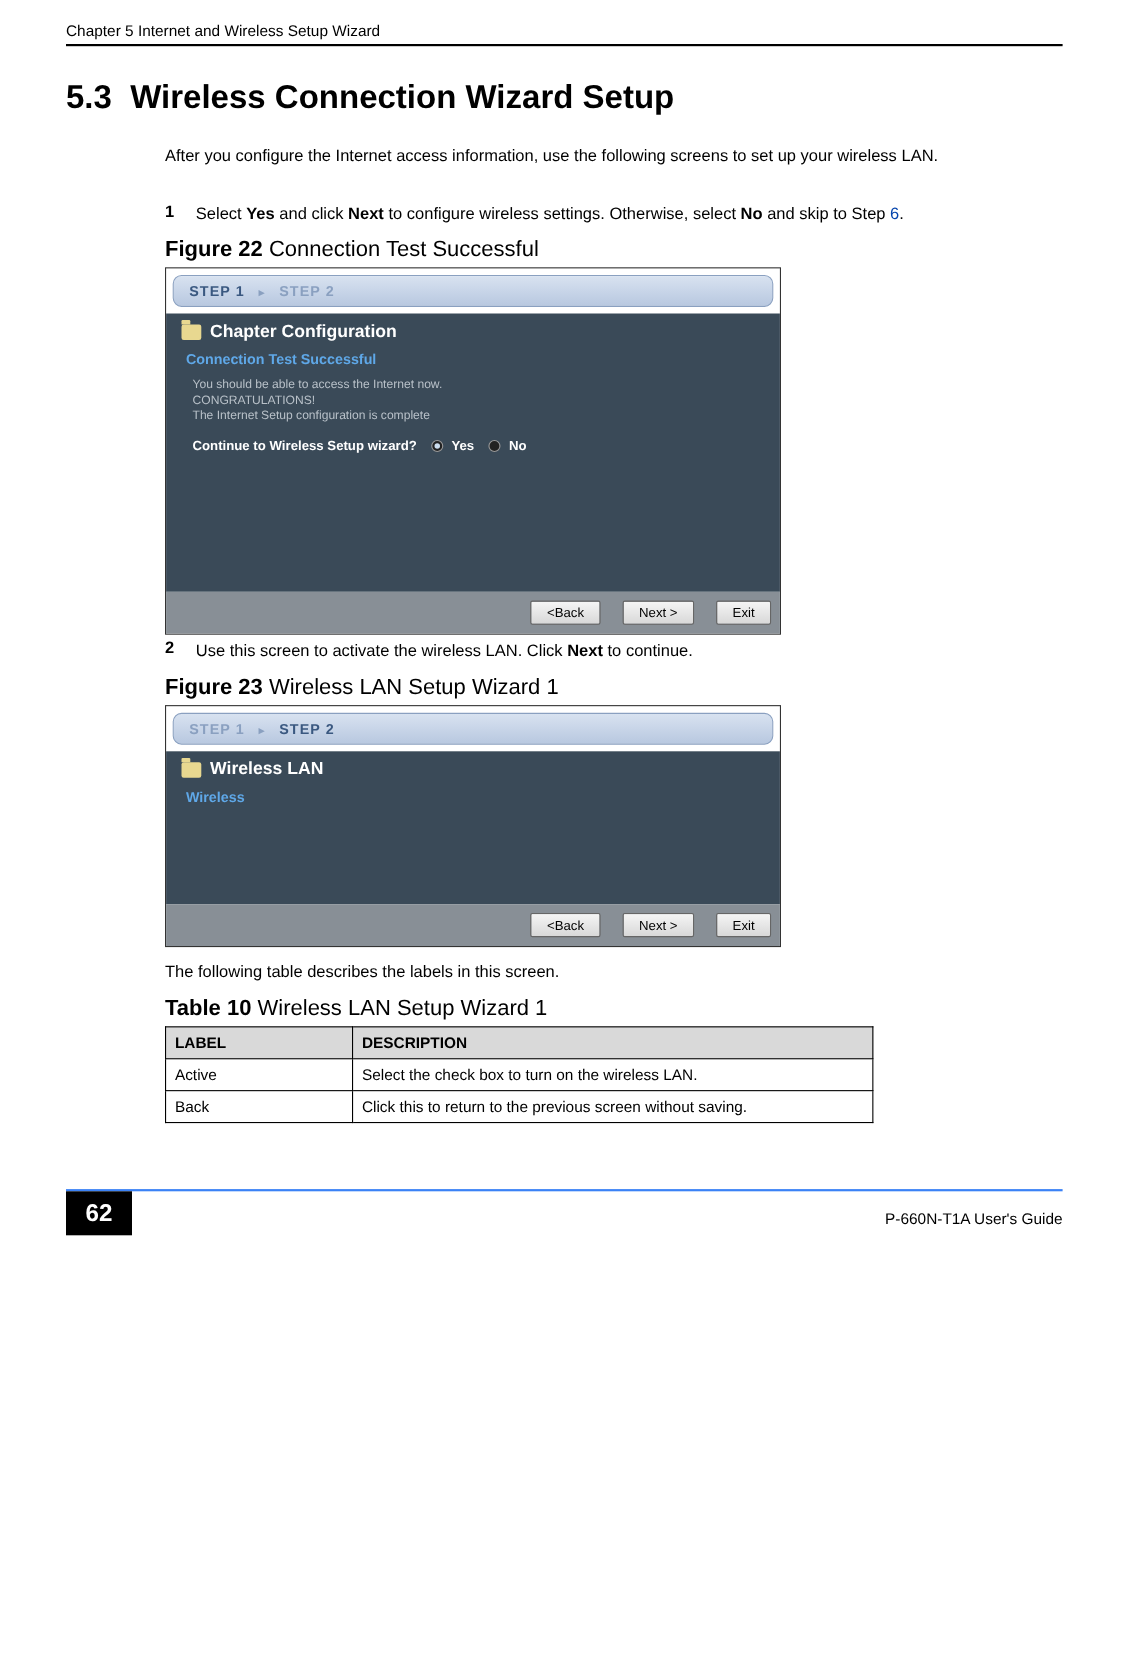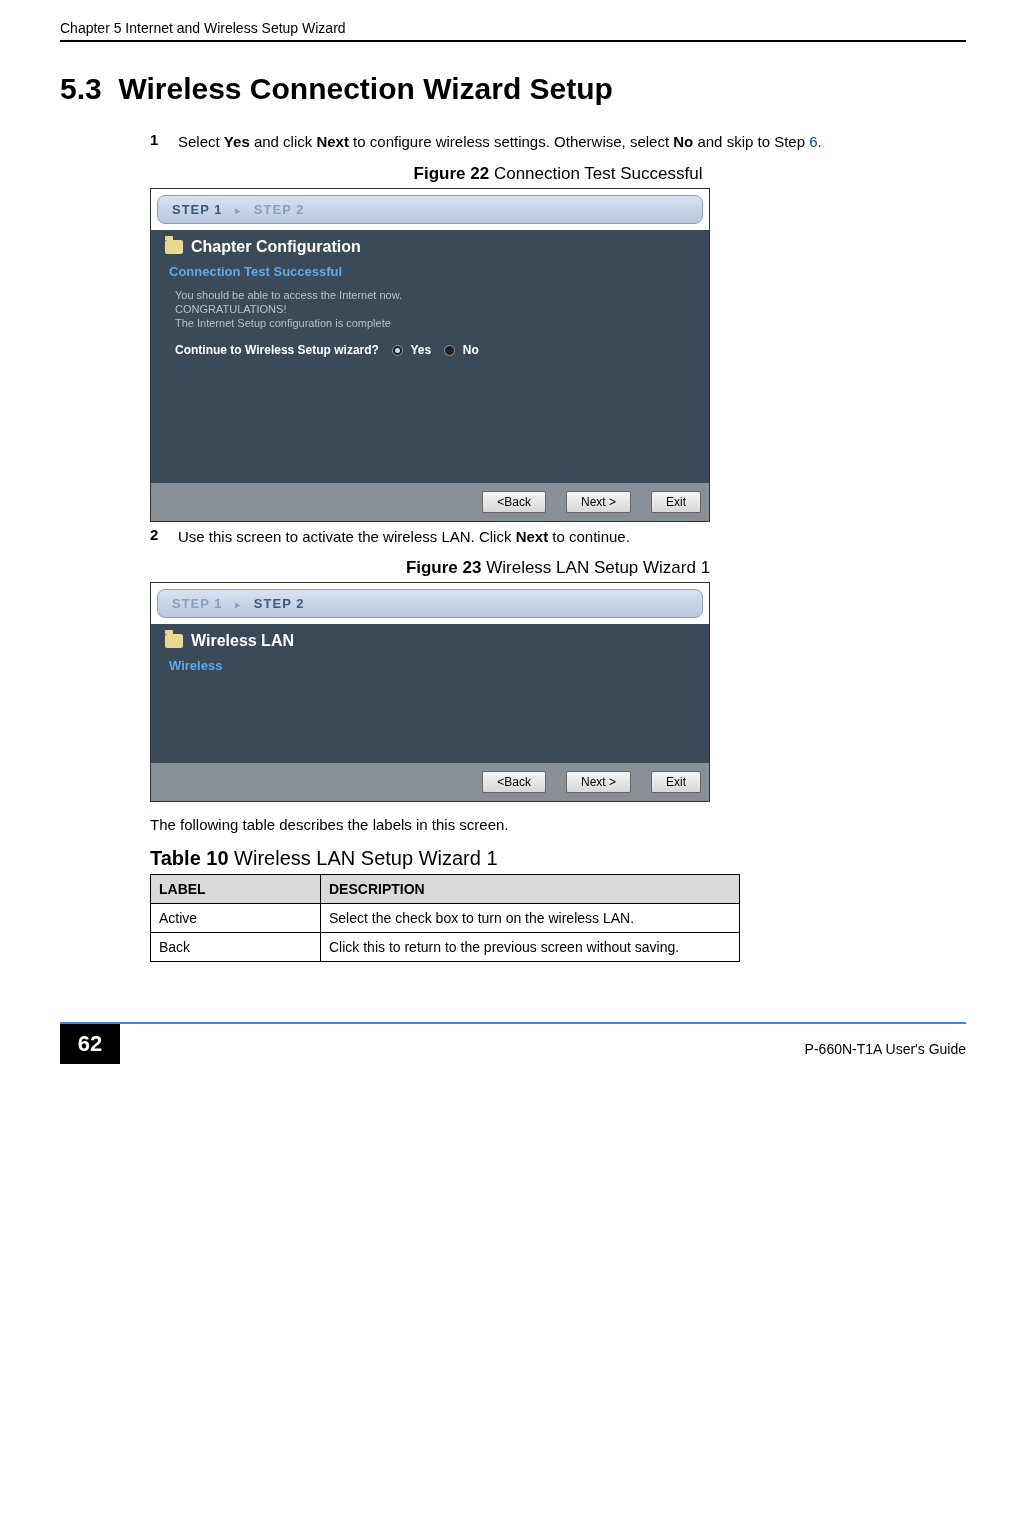--- a/index.html
+++ b/index.html
@@ -48,23 +48,22 @@
       font-family: Arial, sans-serif;
     }
     .step-text {
       font-size: 15px;
       line-height: 1.5;
       text-align: right;
     }
     .step-text b { font-weight: bold; }
     .link-num { color: #0645ad; }
     .figure-label {
-      font-size: 17px;
+      font-size: 20px;
       margin: 6px 0 4px 0;
-      text-align: center;
     }
     .figure-label b { font-weight: bold; }
     .screenshot {
       border: 1px solid #333;
       width: 560px;
       margin-bottom: 4px;
     }
     .title-bar {
       background: linear-gradient(#d8e2f0, #b8c8e0);
       border-radius: 8px;
@@ -171,21 +170,21 @@
       padding: 3px 14px;
       font-size: 12px;
       font-family: Tahoma, sans-serif;
     }
     .table-label {
       font-size: 20px;
       margin: 10px 0 4px 0;
     }
     .table-label b { font-weight: bold; }
     .doc-table {
-      width: 590px;
+      width: 644px;
       border-collapse: collapse;
       font-size: 14px;
     }
     .doc-table th {
       background: #d9d9d9;
       border: 1px solid #000;
       padding: 6px 8px;
       text-align: left;
       font-family: Arial, sans-serif;
     }
@@ -222,20 +221,21 @@
 </head>
 <body>
 
 <div class="page">
   <div class="chapter-header">Chapter 5 Internet and Wireless Setup Wizard</div>
 
   <h2 class="section-title">
     <span>5.3</span>&nbsp;&nbsp;<span>Wireless Connection Wizard Setup</span>
   </h2>
 
+  <p class="body-text">After you configure the Internet access information, use the following screens to set up your wireless LAN.</p>
 
   <div class="step-list">
     <div class="step">
       <span class="step-num">1</span>
       <span class="step-text">
         <span>Select </span><b>Yes</b><span> and click </span><b>Next</b><span> to configure wireless settings. Otherwise, select </span><b>No</b><span> and skip to Step </span><span class="link-num">6</span><span>.</span>
       </span>
     </div>
 
     <p class="figure-label">

